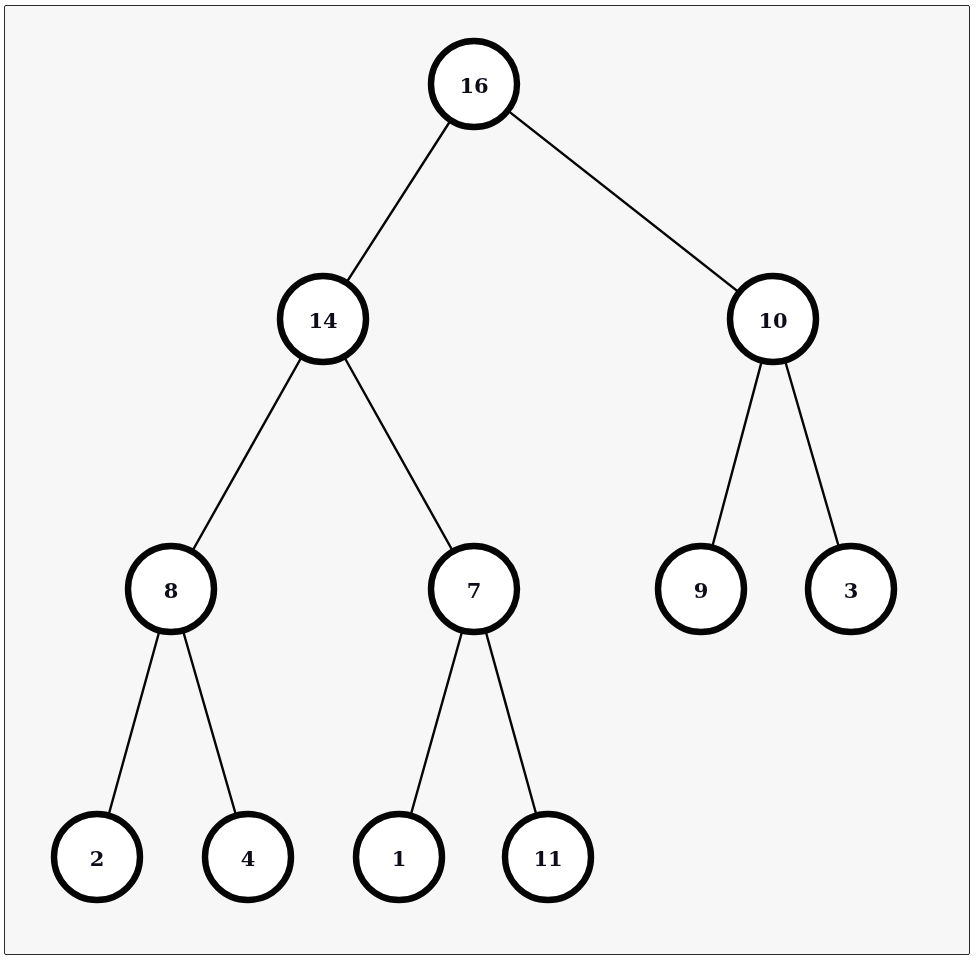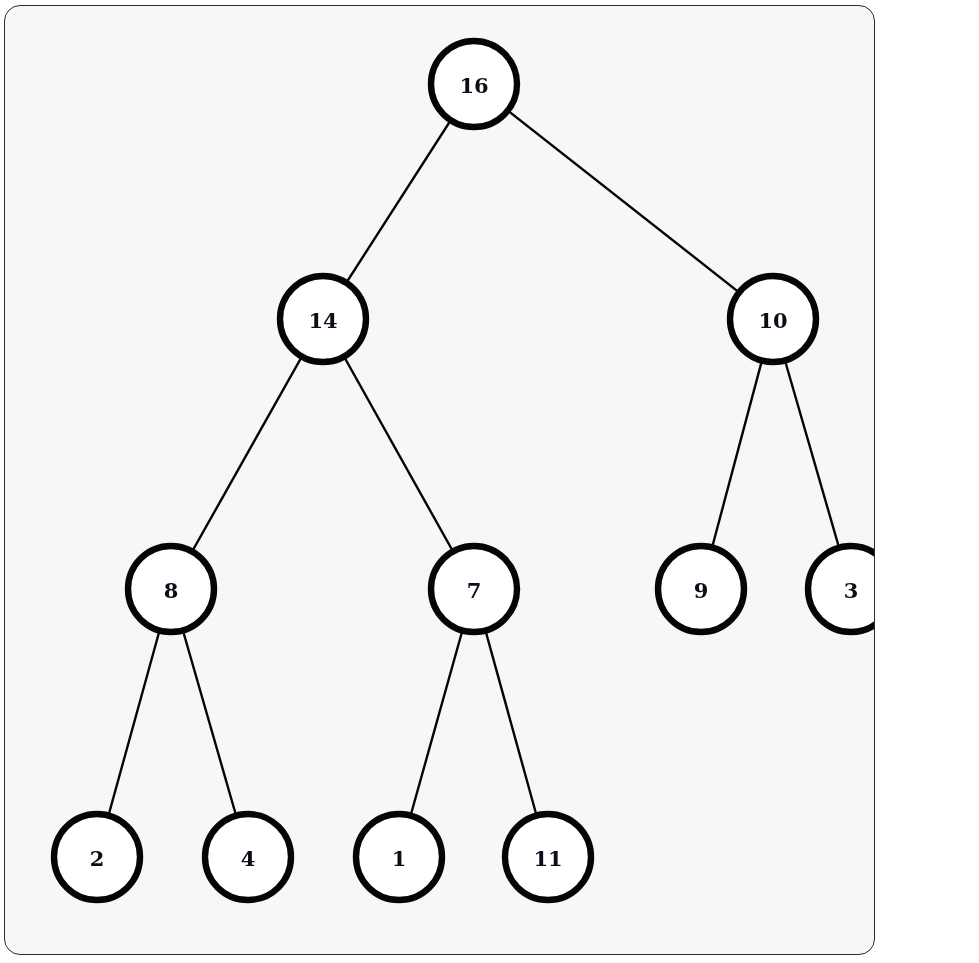--- a/index.html
+++ b/index.html
@@ -10,26 +10,26 @@
   body {
     width: 979px;
     height: 963px;
     font-family: "DejaVu Sans", sans-serif;
     overflow: hidden;
   }
   #canvas-frame {
     position: absolute;
     left: 4px;
     top: 5px;
-    width: 871px;
+    width: 966px;
     height: 950px;
     box-sizing: border-box;
     background: #f7f7f7;
     border: 1.6px solid #2b2b2b;
-    border-radius: 16px;
+    border-radius: 2px;
     overflow: hidden;
   }
   #tree-svg {
     display: block;
     position: absolute;
     left: 0;
     top: 0;
   }
   .tree-edge {
     stroke: #050505;

